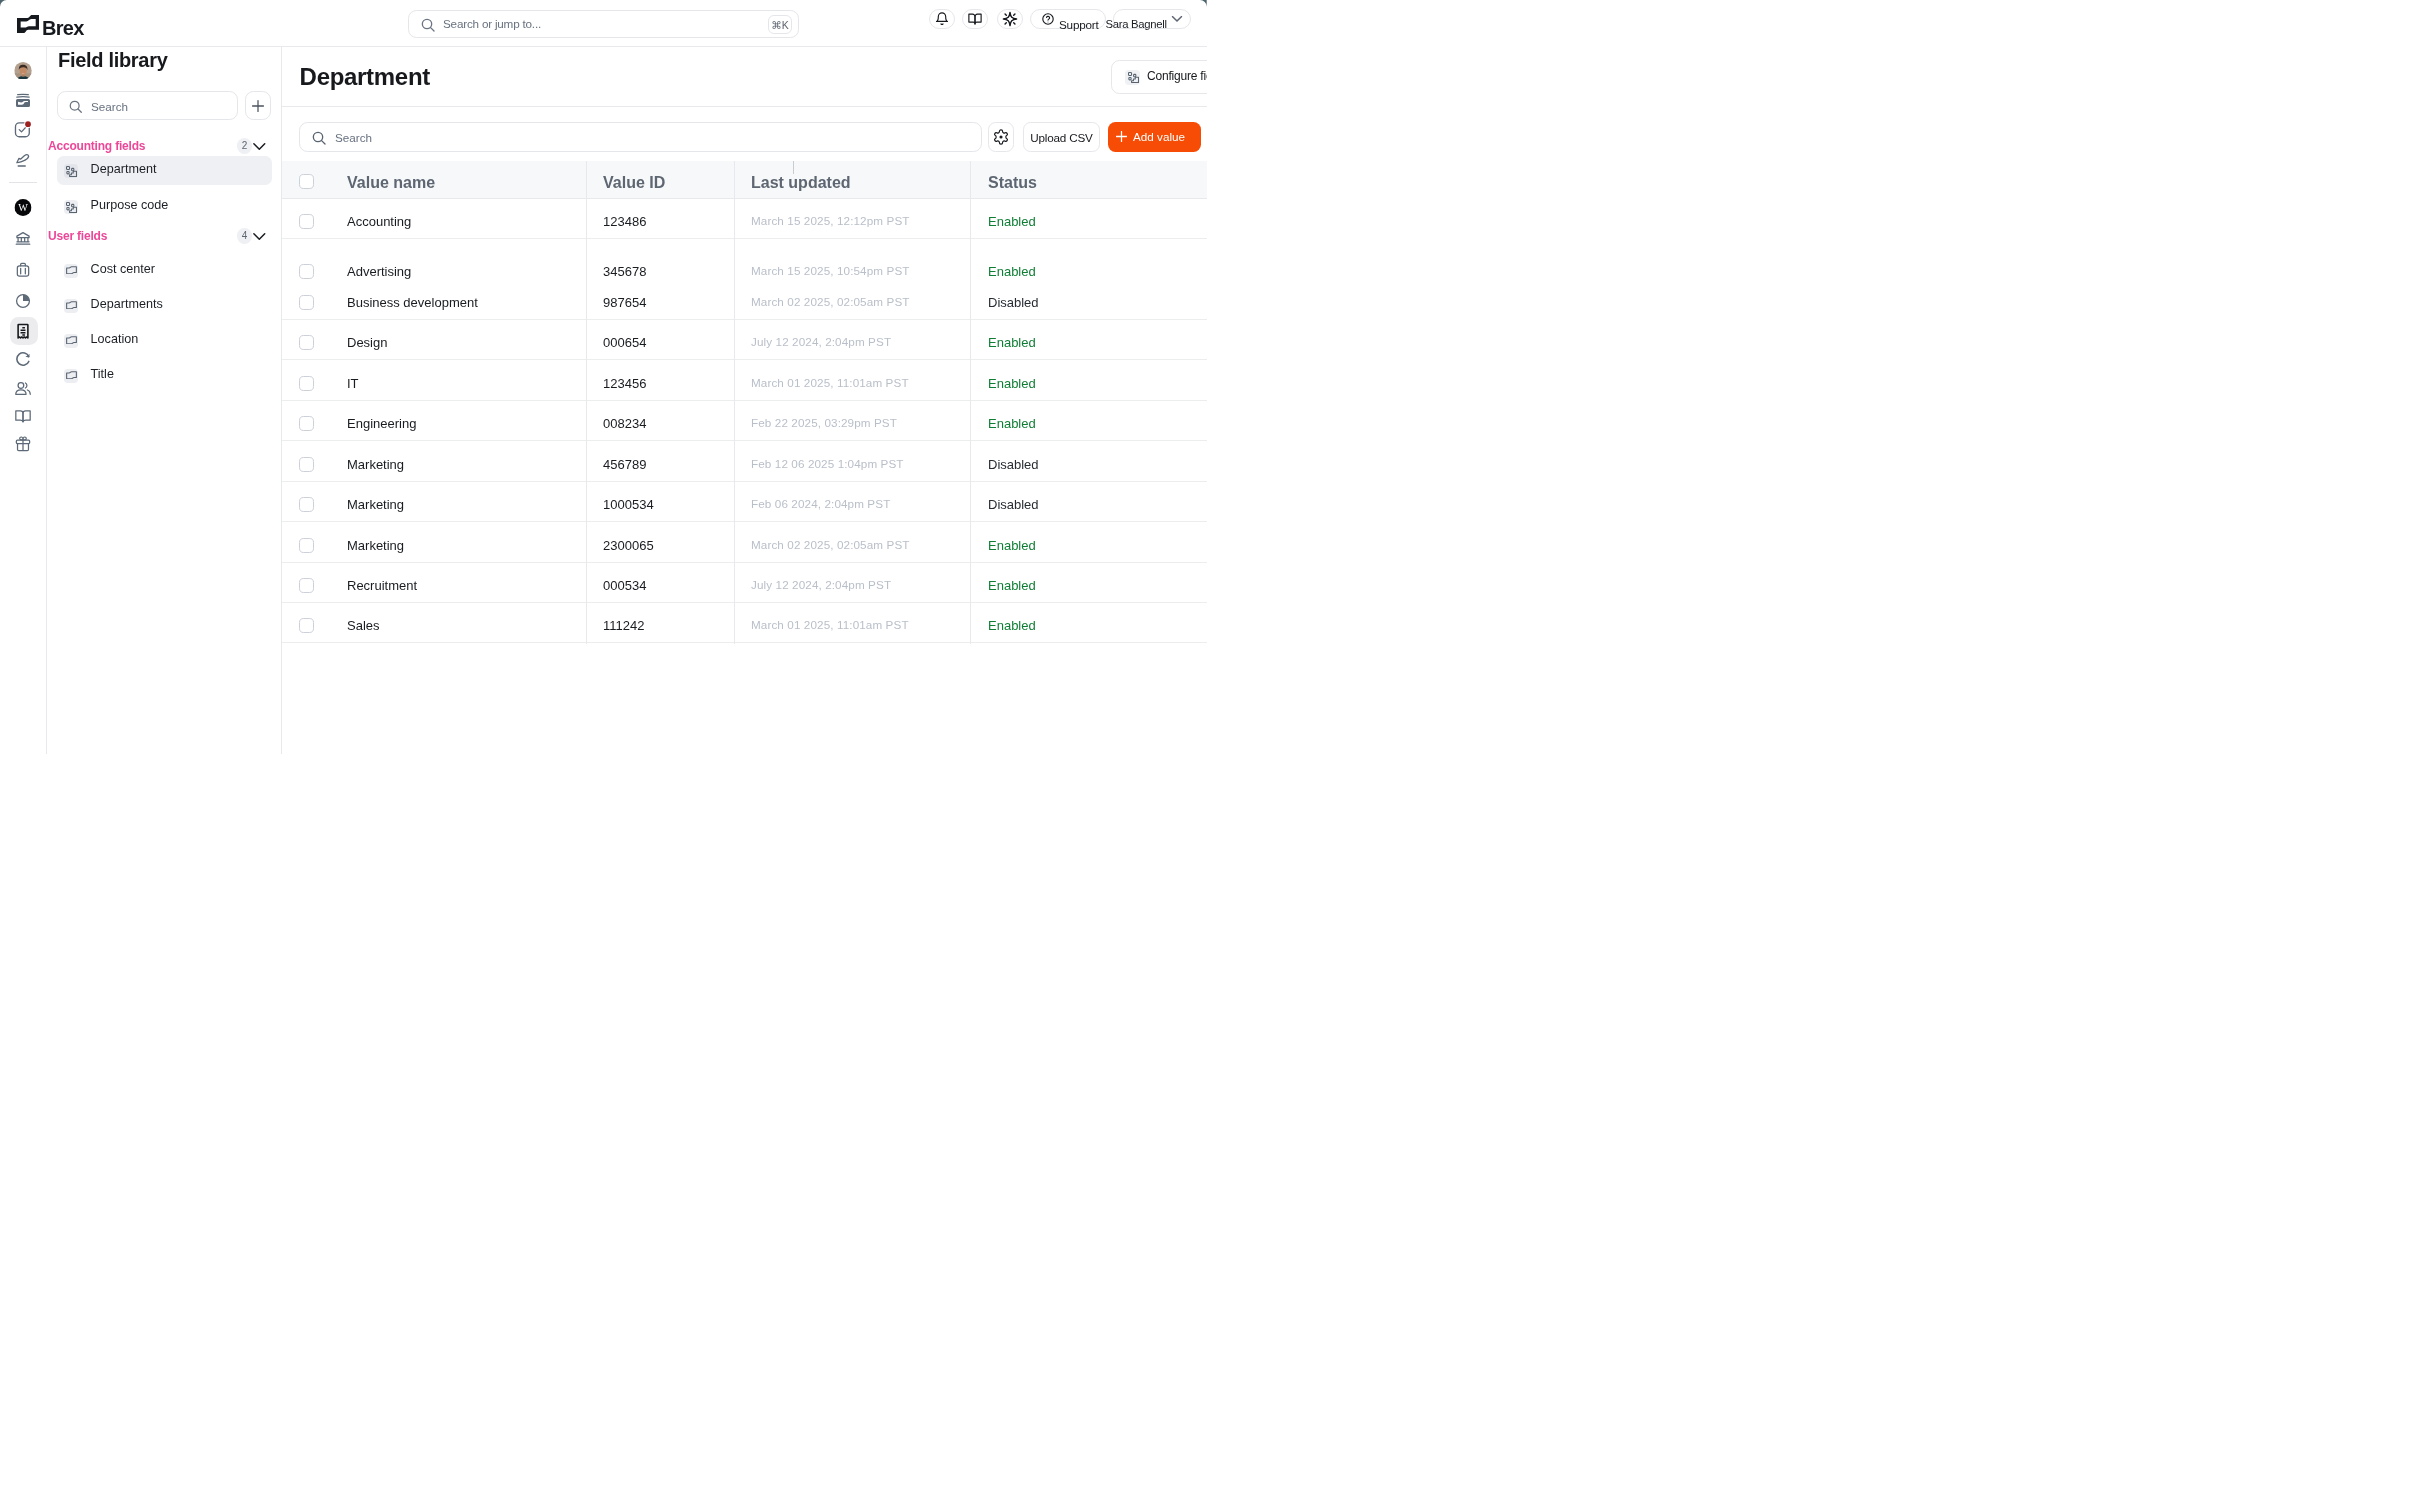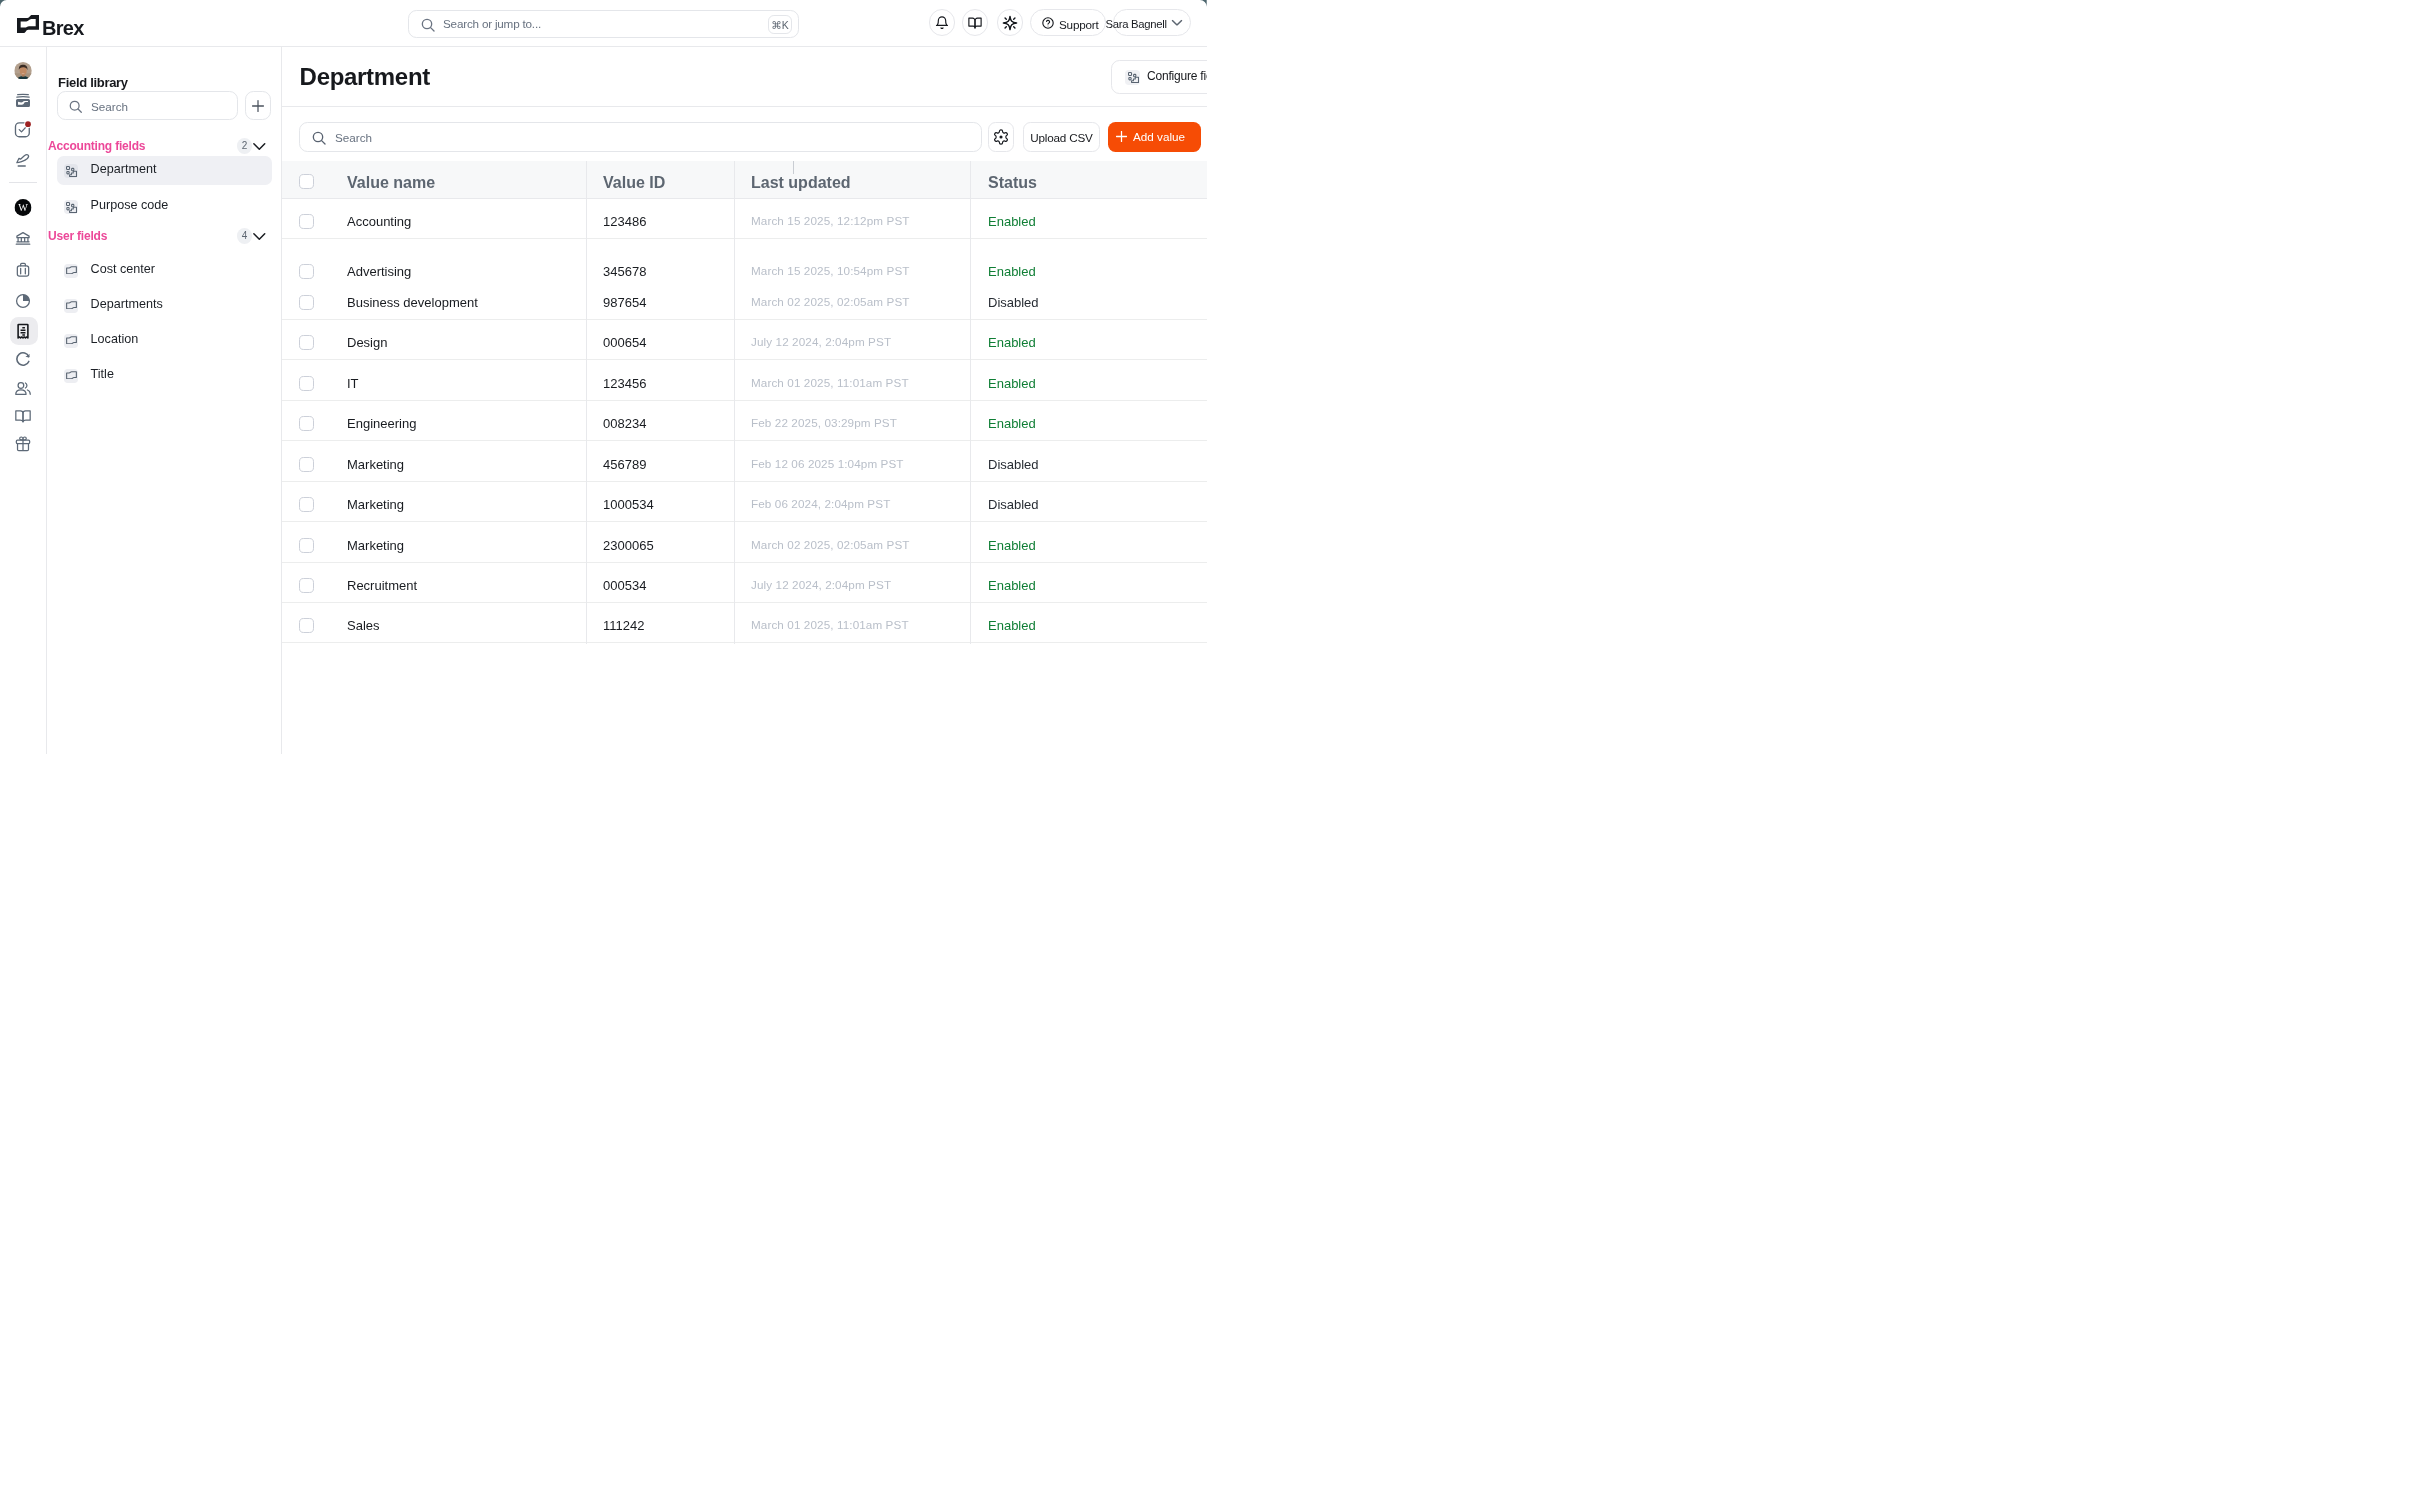--- a/index.html
+++ b/index.html
@@ -7,21 +7,21 @@
 body { position:relative; }
 
 
 #topbar { position:absolute; left:0; top:0; width:1207px; height:47px; border-bottom:0.8px solid #e8e9ec; background:#fff; z-index:5; }
 #logo { position:absolute; left:17px; top:15px; }
 #logotext { position:absolute; left:42px; top:11px; font-size:20px; font-weight:700; letter-spacing:-0.7px; color:#16191e;margin-top:6px; }
 #topsearch { position:absolute; left:408px; top:10px; width:391px; height:28px; border:0.8px solid #e4e6ea; border-radius:8.4px; background:#fff; }
 #topsearch .ph { position:absolute; left:34px; top:6.3px; font-size:11.7px; letter-spacing:-0.2px; color:#687280; }
 #topsearch .mag { position:absolute; left:11.7px; top:6.7px; }
 #cmdk { position:absolute; right:5.9px; top:3.8px; width:24px; height:19px; border:0.8px solid #e4e6ea; border-radius:5.9px; font-size:10.5px; color:#5d6671; text-align:center; line-height:18.4px; }
-.tbtn { position:absolute; top:9.2px; height:27px; border:0.8px solid #e6e7eb; border-radius:15px; background:#fff;text-align:right; }
+.tbtn { position:absolute; top:9.2px; height:20px; border:0.8px solid #e6e7eb; border-radius:15px; background:#fff;text-align:right; }
 .icbtn { width:26px; }
 #btn-bell { left:929px; }
 #btn-book { left:962px; }
 #btn-spark { left:997px; }
 #btn-support { left:1030px; width:76px; }
 #btn-user { left:1113px; width:78px; }
 .tbtn svg { position:absolute; left:50%; top:50%; transform:translate(-50%,-50%); }
 #btn-support .lbl { position:absolute; left:28px; top:7.5px; font-size:11.7px; letter-spacing:-0.2px; color:#191c21; }
 #btn-support svg { left:17px; }
 #btn-user .lbl { position:absolute; left:-8.4px; top:8px; font-size:11.3px; color:#191c21; white-space:nowrap; letter-spacing:-0.3px; }
@@ -30,21 +30,21 @@
 
 .corner { position:absolute; z-index:99; }
 
 
 #rail { position:absolute; left:0; top:47px; width:47px; height:707px; border-right:0.8px solid #e8e9ec; background:#fff; }
 .ric { position:absolute; left:50%; transform:translateX(-50%); }
 #rail hr { position:absolute; left:9.2px; width:28px; top:135px; border:none; border-top:0.8px solid #e3e4e8; }
 
 
 #panel { position:absolute; left:47px; top:47px; width:235px; height:707px; border-right:0.8px solid #e8e9ec; background:#fff; }
-#panel h2 { position:absolute; left:11px; top:28px; font-size:13px; font-weight:700; letter-spacing:-0.3px; color:#17191d; }
+#panel h2 { position:absolute; left:11px; top:2px; font-size:20px; font-weight:700; letter-spacing:-0.3px; color:#17191d; }
 #psearch { position:absolute; left:10px; top:44px; width:181px; height:29px; border:0.8px solid #e4e6ea; border-radius:8.4px; }
 #psearch .ph { position:absolute; left:33px; top:7.5px; font-size:11.7px; color:#687280; }
 #psearch .mag { position:absolute; left:11px; top:7.5px; }
 #plus { position:absolute; left:198px; top:44px; width:26px; height:29px; border:0.8px solid #e4e6ea; border-radius:8.4px; }
 .sechead { position:absolute; left:1px; font-size:12px; font-weight:700; color:#ec4899; letter-spacing:-0.2px; }
 .badge { position:absolute; width:15px; height:16px; background:#eef0f3; border-radius:8px; font-size:10px; color:#5d6671; text-align:center; line-height:16px; }
 .chev { position:absolute; left:206px; }
 .item { position:absolute; left:9.6px; width:215px; height:29px; border-radius:6.7px; }
 .item.sel { background:#eff0f4; }
 .item .tile { position:absolute; left:7.1px; top:7.5px; width:14.7px; height:14.7px; background:#edeef2; border-radius:3.8px; }

